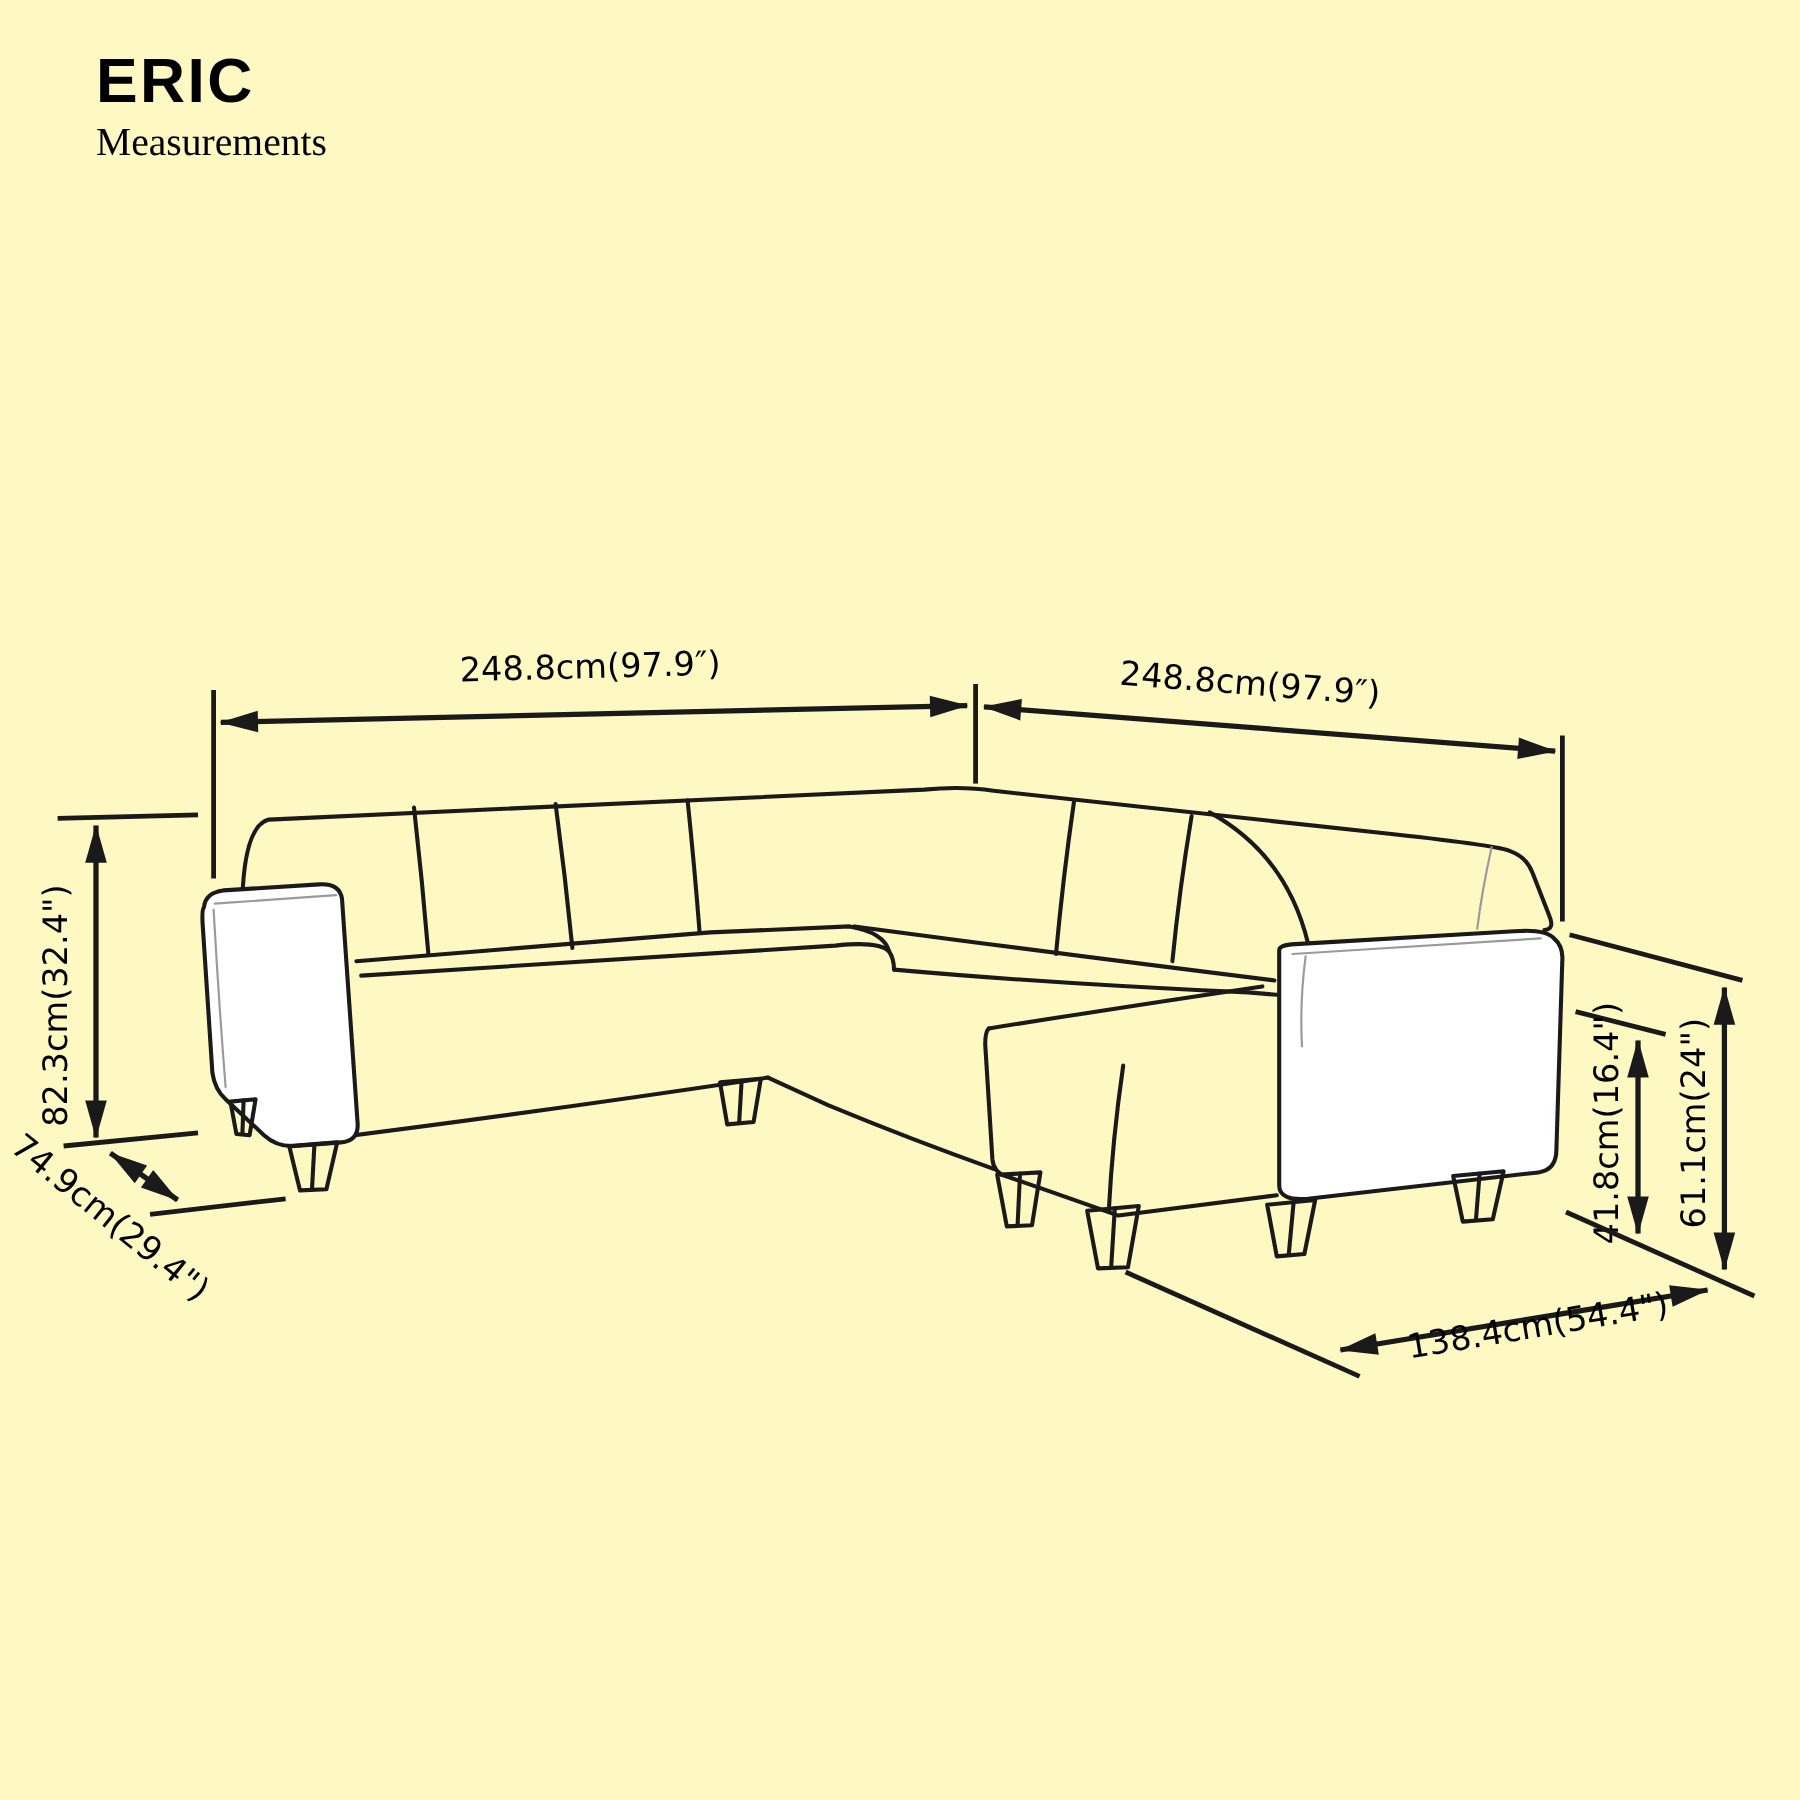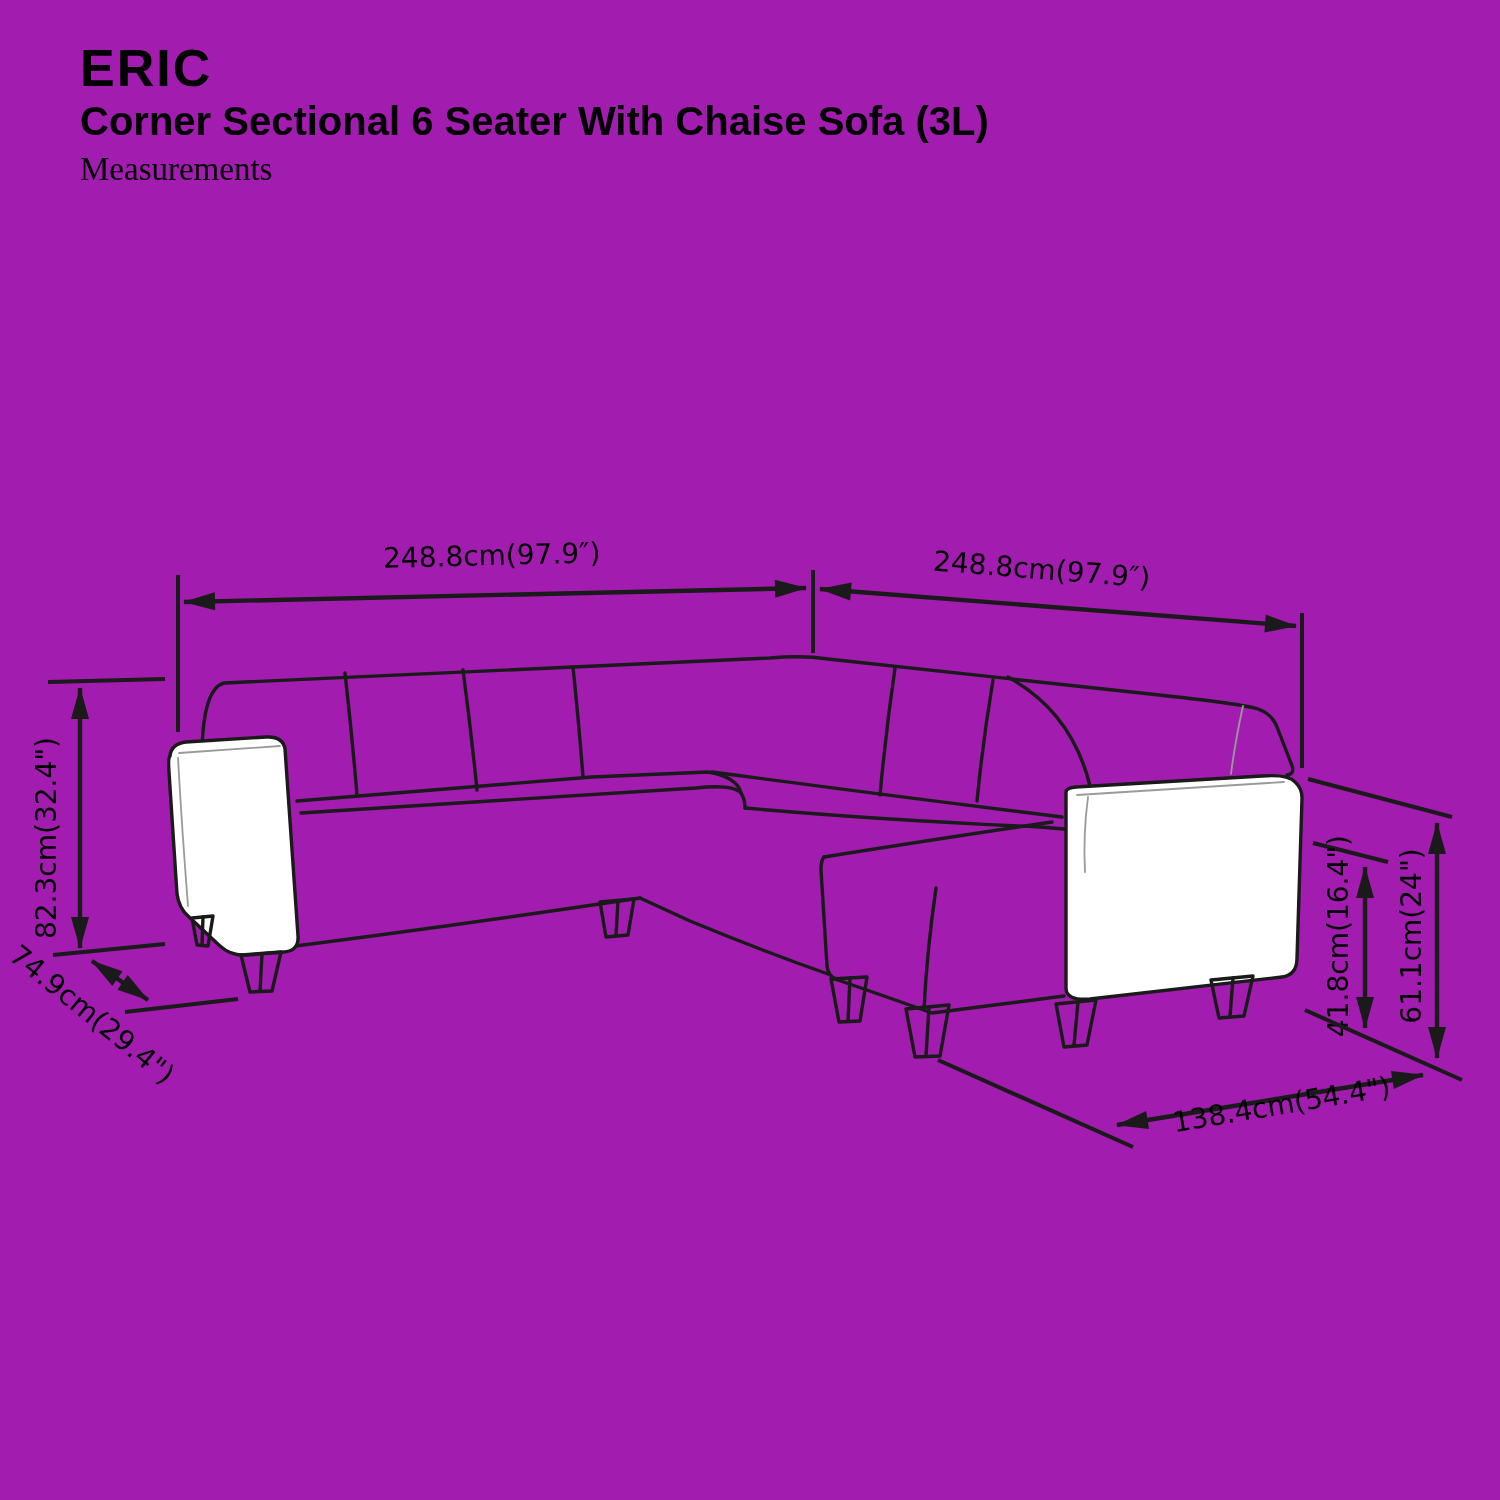--- a/index.html
+++ b/index.html
@@ -8,21 +8,21 @@
     background: #ffffff;
     width: 1500px;
     height: 1500px;
     overflow: hidden;
     font-family: "Liberation Sans", sans-serif;
   }
   .page {
     position: relative;
     width: 1500px;
     height: 1500px;
-    background: #a21caf;
+    background: #fef9c3;
   }
   .hdr {
     position: absolute;
     left: 80px;
     top: 40px;
     color: #000000;
   }
   .brand {
     font-family: "Liberation Sans", sans-serif;
     font-weight: bold;
@@ -86,21 +86,20 @@
     fill: #000000;
   }
 </style>
 </head>
 <body>
 
 <div class="page">
 
   <div class="hdr">
     <div class="brand">ERIC</div>
-    <div class="product">Corner Sectional 6 Seater With Chaise Sofa (3L)</div>
     <div class="section">Measurements</div>
   </div>
 
   <svg class="diagram" width="1500" height="1500" viewBox="0 0 1500 1500" xmlns="http://www.w3.org/2000/svg">
 
     <defs>
       <marker id="ah" markerUnits="userSpaceOnUse" markerWidth="34" markerHeight="20" viewBox="0 0 34 20" refX="32" refY="10" orient="auto-start-reverse">
         <path d="M 1,1 L 33,10 L 1,19 Z" fill="#1a1a1a"></path>
       </marker>
     </defs>

